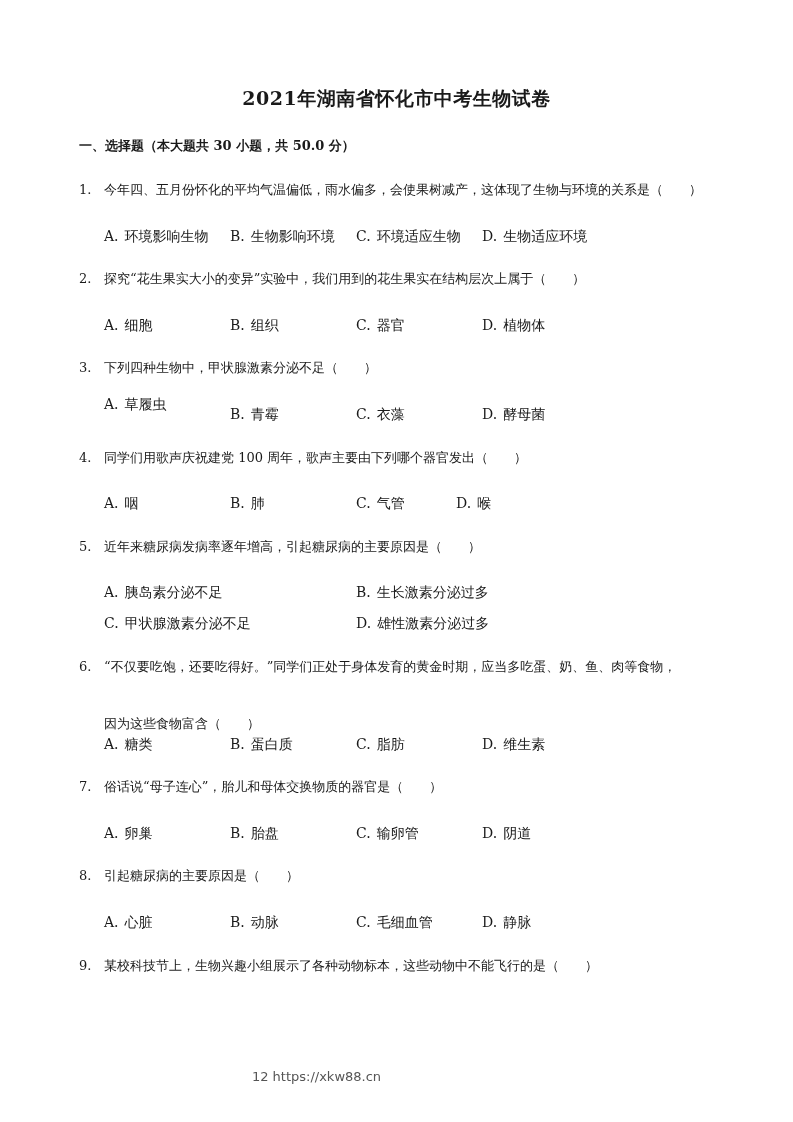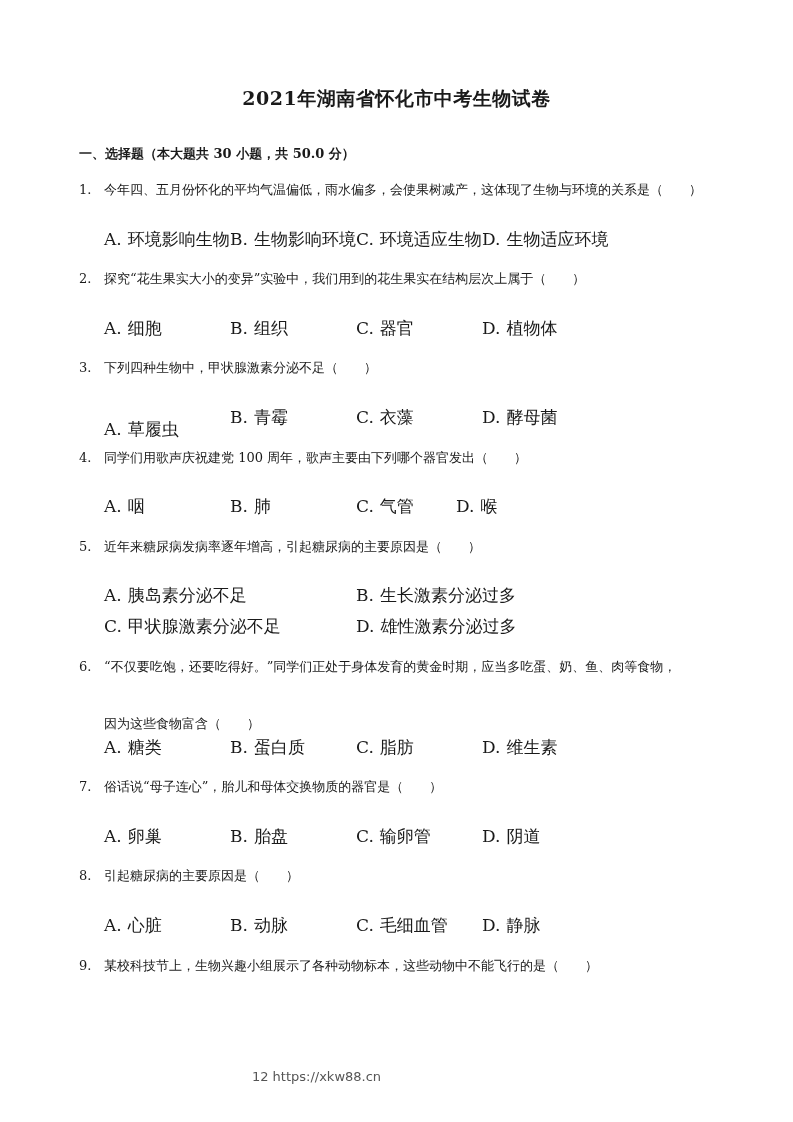--- a/index.html
+++ b/index.html
@@ -1,25 +1,25 @@
 <!DOCTYPE html>
 <html><head>
   <meta charset="utf-8">
   <style>
     html, body { margin: 0; padding: 0; background: #ffffff; }
     body { width: 793px; height: 1122px; position: relative; overflow: hidden;
       font-family: "DejaVu Serif", "Liberation Serif", serif; color: #1a1a1a; }
     .title { position: absolute; left: 0; width: 793px; top: 86px; text-align: center;
       font-size: 19px; font-weight: bold; letter-spacing: 0.5px; }
-    .section { position: absolute; left: 79px; top: 137px; font-size: 13px; font-weight: bold; margin-top: 8px; }
+    .section { position: absolute; left: 79px; top: 137px; font-size: 13px; font-weight: bold; }
     .q { position: absolute; left: 79px; font-size: 13px; line-height: 30px; }
     .q .num { position: absolute; left: 0; top: 0; width: 24px; }
     .q .stem { position: absolute; left: 25px; top: 0; white-space: nowrap; }
     .q .stem2 { position: absolute; left: 25px; top: 30px; white-space: nowrap; margin-top: 27px; }
-    .opt { position: absolute; font-size: 17px; white-space: nowrap; }
+    .opt { position: absolute; font-size: 14px; white-space: nowrap; }
     .opt .letter { margin-right: 6px; }
     .footer { position: absolute; left: 0; width: 633px; top: 1069px; text-align: center;
       font-family: "DejaVu Sans", "Liberation Sans", sans-serif; font-size: 13px; color: #555; }
   </style>
 </head>
 <body>
 
 <div class="title">2021年湖南省怀化市中考生物试卷</div>
 <div class="section">一、选择题（本大题共 30 小题，共 50.0 分）</div>
 
@@ -38,21 +38,21 @@
 </div>
 <div class="opt" style="left:104px;top:317px"><span class="letter">A.</span><span>细胞</span></div>
 <div class="opt" style="left:230px;top:317px"><span class="letter">B.</span><span>组织</span></div>
 <div class="opt" style="left:356px;top:317px"><span class="letter">C.</span><span>器官</span></div>
 <div class="opt" style="left:482px;top:317px"><span class="letter">D.</span><span>植物体</span></div>
 
 <div class="q" style="top:353px">
   <span class="num">3.</span>
   <span class="stem">下列四种生物中，甲状腺激素分泌不足（　　）</span>
 </div>
-<div class="opt" style="left:104px;top:418px"><span class="letter">A.</span><span>草履虫</span></div>
+<div class="opt" style="left:104px;top:396px"><span class="letter">A.</span><span>草履虫</span></div>
 <div class="opt" style="left:230px;top:406px"><span class="letter">B.</span><span>青霉</span></div>
 <div class="opt" style="left:356px;top:406px"><span class="letter">C.</span><span>衣藻</span></div>
 <div class="opt" style="left:482px;top:406px"><span class="letter">D.</span><span>酵母菌</span></div>
 
 <div class="q" style="top:443px">
   <span class="num">4.</span>
   <span class="stem">同学们用歌声庆祝建党 100 周年，歌声主要由下列哪个器官发出（　　）</span>
 </div>
 <div class="opt" style="left:104px;top:495px"><span class="letter">A.</span><span>咽</span></div>
 <div class="opt" style="left:230px;top:495px"><span class="letter">B.</span><span>肺</span></div>

